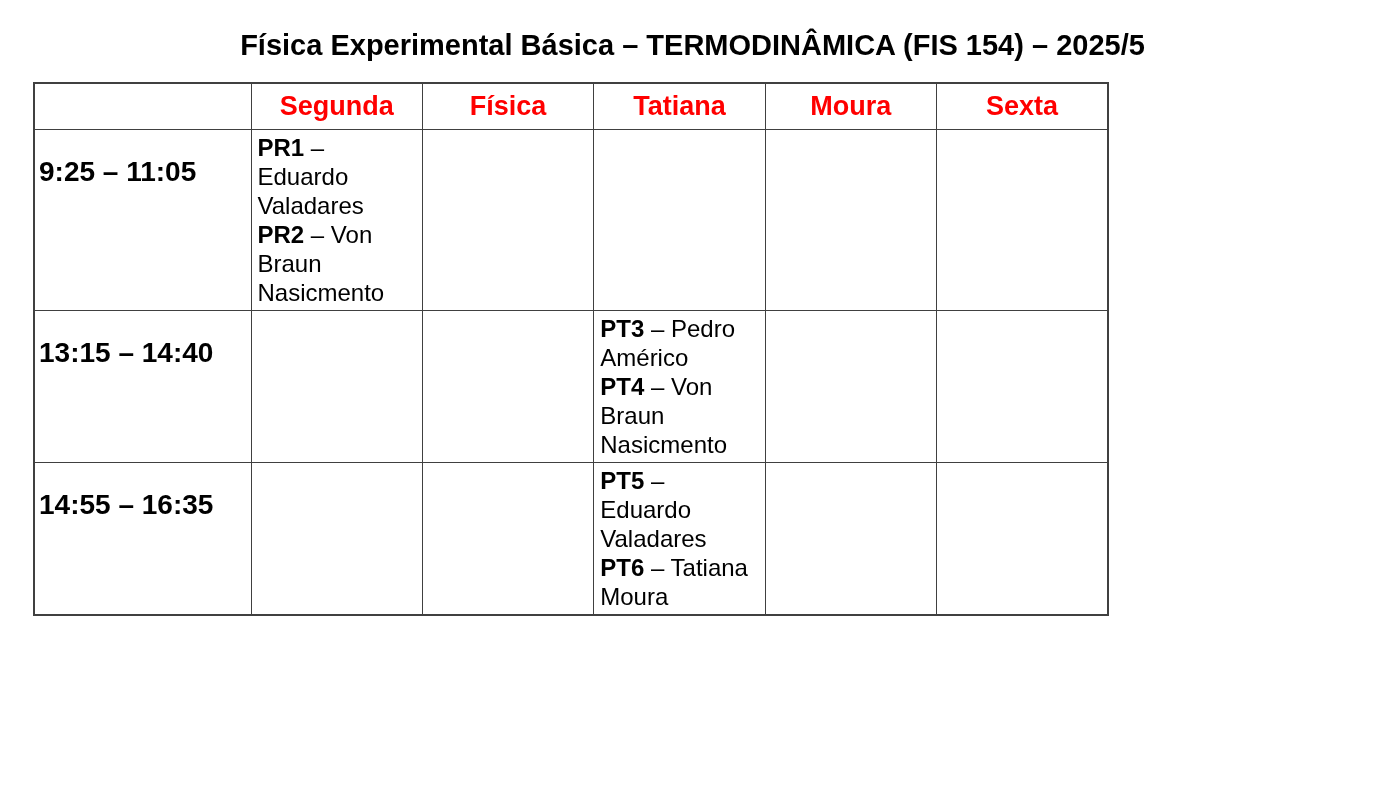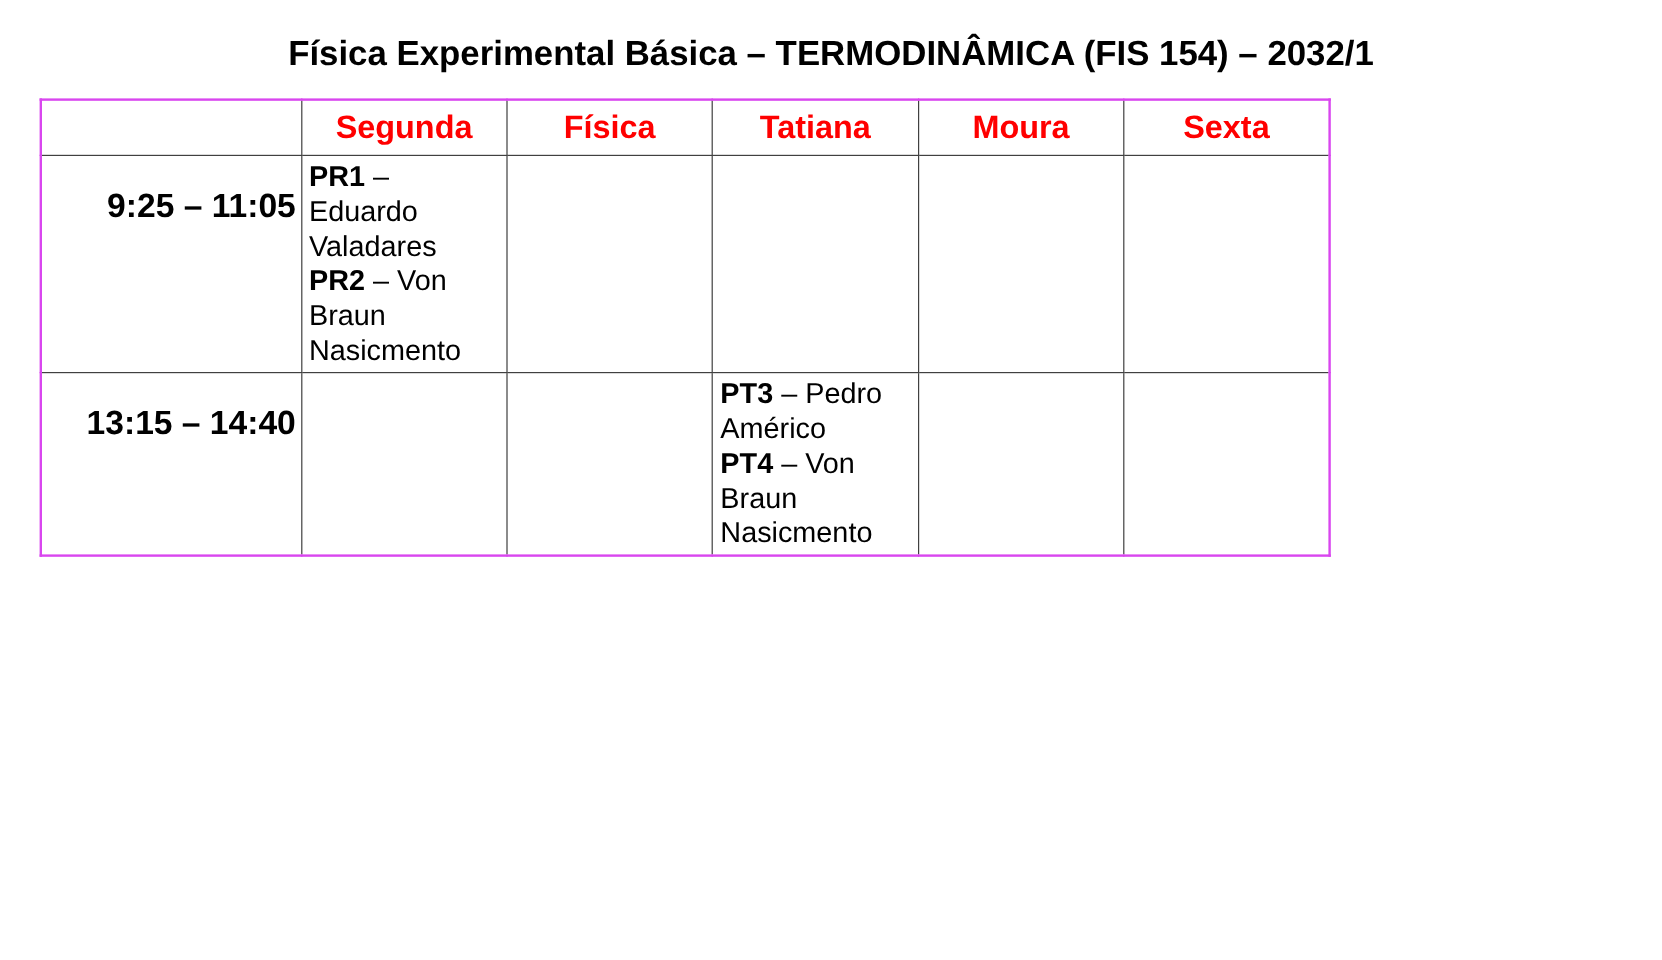--- a/index.html
+++ b/index.html
@@ -19,58 +19,58 @@
     font-weight: bold;
     text-align: center;
     color: #000000;
     white-space: nowrap;
   }
   table.schedule {
     border-collapse: collapse;
     table-layout: fixed;
     width: 1076px;
     margin-left: 33px;
-    border: 2px solid #d946ef;
+    border: 2px solid #404040;
   }
   .schedule th, .schedule td {
     border: 1px solid #404040;
     overflow: hidden;
   }
   .schedule thead tr { height: 46px; }
   .schedule thead th {
     font-size: 27px;
     font-weight: bold;
     color: #ff0000;
     text-align: center;
     vertical-align: middle;
     padding: 0;
   }
   .schedule tbody tr { height: 127px; }
   td.time-cell {
-    text-align: right;
+    text-align: left;
     vertical-align: top;
     padding: 26px 4px 4px 4px;
     font-size: 28px;
     font-weight: bold;
     white-space: nowrap;
   }
   td.day-cell {
     vertical-align: top;
     text-align: left;
     padding: 3px 6px 3px 6px;
     font-size: 24px;
     line-height: 29px;
   }
   .entry { display: block; }
   .entry b { font-weight: bold; }
 </style>
 </head>
 <body>
 
-<h1 class="page-title">Física Experimental Básica – TERMODINÂMICA (FIS 154) – 2032/1</h1>
+<h1 class="page-title">Física Experimental Básica – TERMODINÂMICA (FIS 154) – 2025/5</h1>
 
 <table class="schedule">
   <colgroup>
     <col style="width:217px">
     <col>
     <col>
     <col>
     <col>
     <col>
   </colgroup>
@@ -100,14 +100,25 @@
         <td class="time-cell">13:15 – 14:40</td>
         <td class="day-cell"></td>
         <td class="day-cell"></td>
         <td class="day-cell">
           <div class="entry"><b>PT3</b><span> – Pedro Américo</span></div>
           <div class="entry"><b>PT4</b><span> – Von Braun Nasicmento</span></div>
         </td>
         <td class="day-cell"></td>
         <td class="day-cell"></td>
       </tr>
+      <tr>
+        <td class="time-cell">14:55 – 16:35</td>
+        <td class="day-cell"></td>
+        <td class="day-cell"></td>
+        <td class="day-cell">
+          <div class="entry"><b>PT5</b><span> – Eduardo Valadares</span></div>
+          <div class="entry"><b>PT6</b><span> – Tatiana Moura</span></div>
+        </td>
+        <td class="day-cell"></td>
+        <td class="day-cell"></td>
+      </tr>
     </tbody>
 </table>
 
 </body></html>

